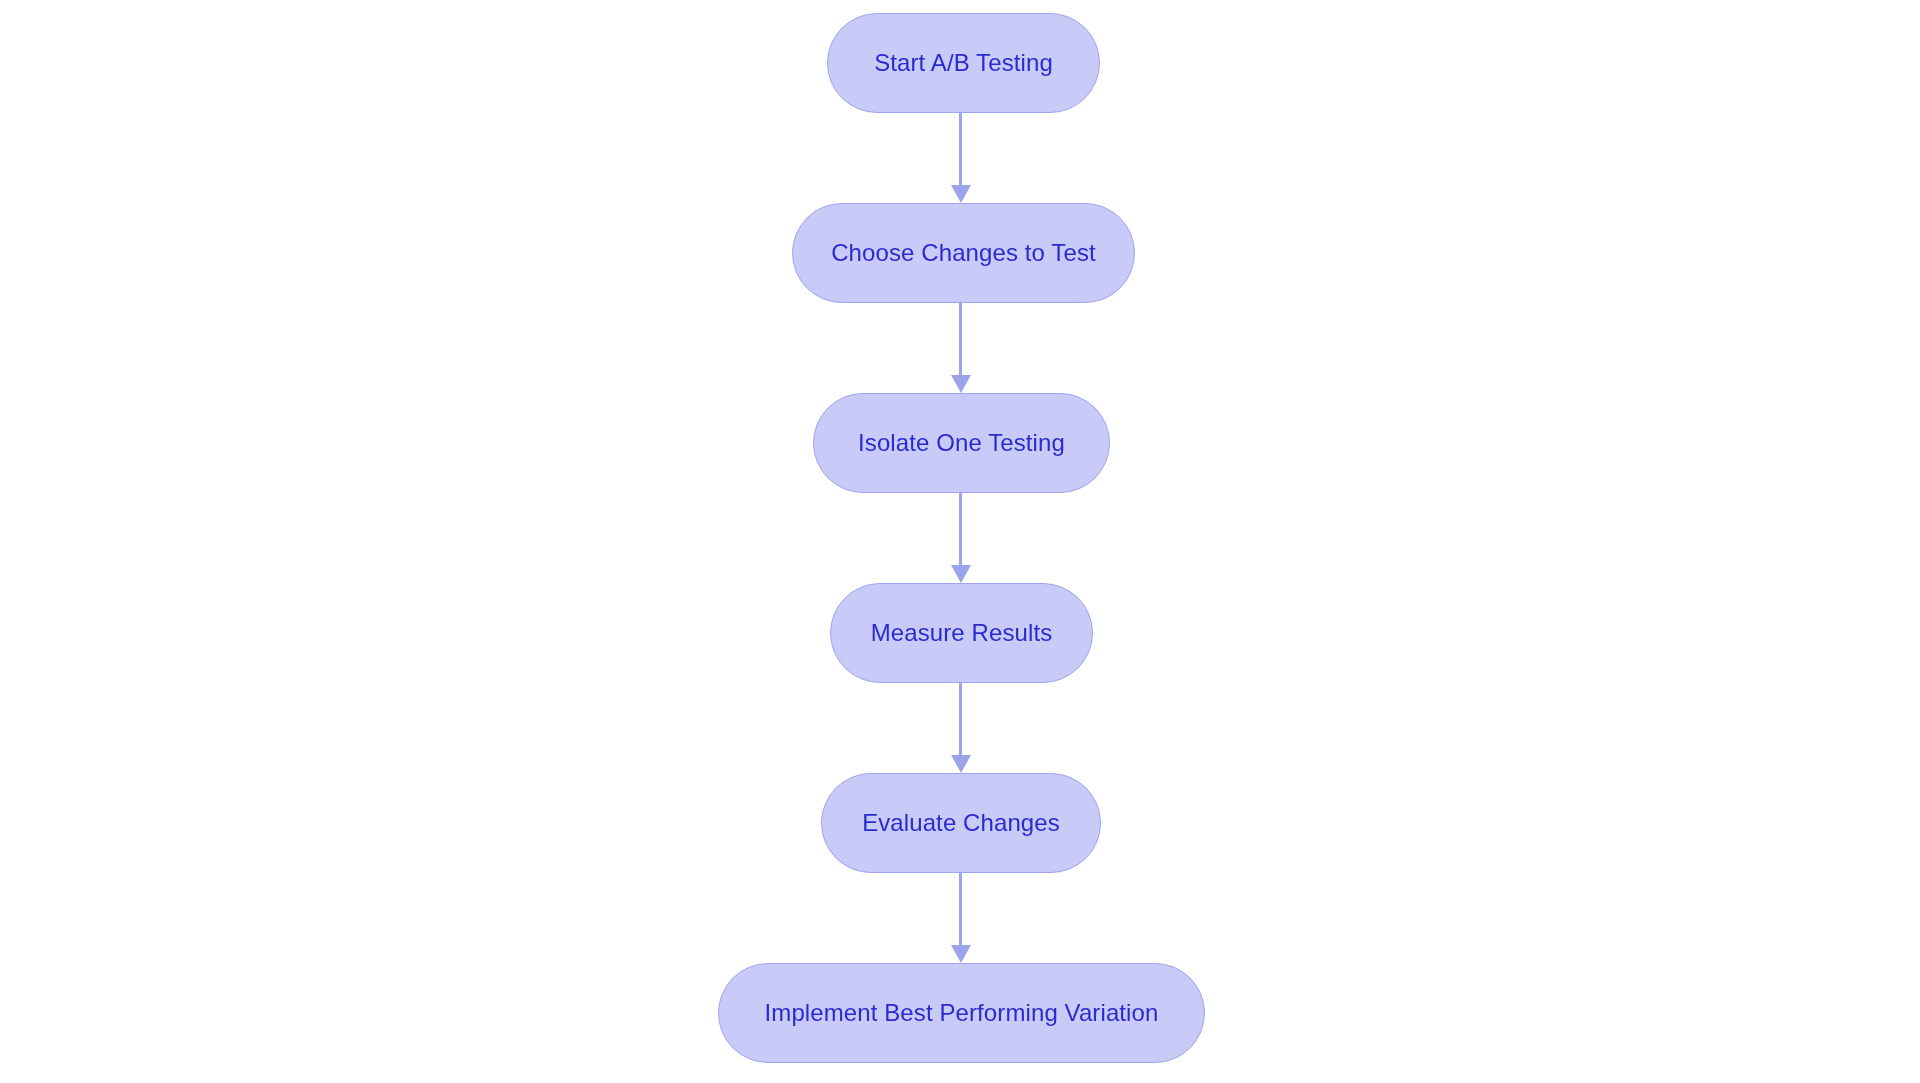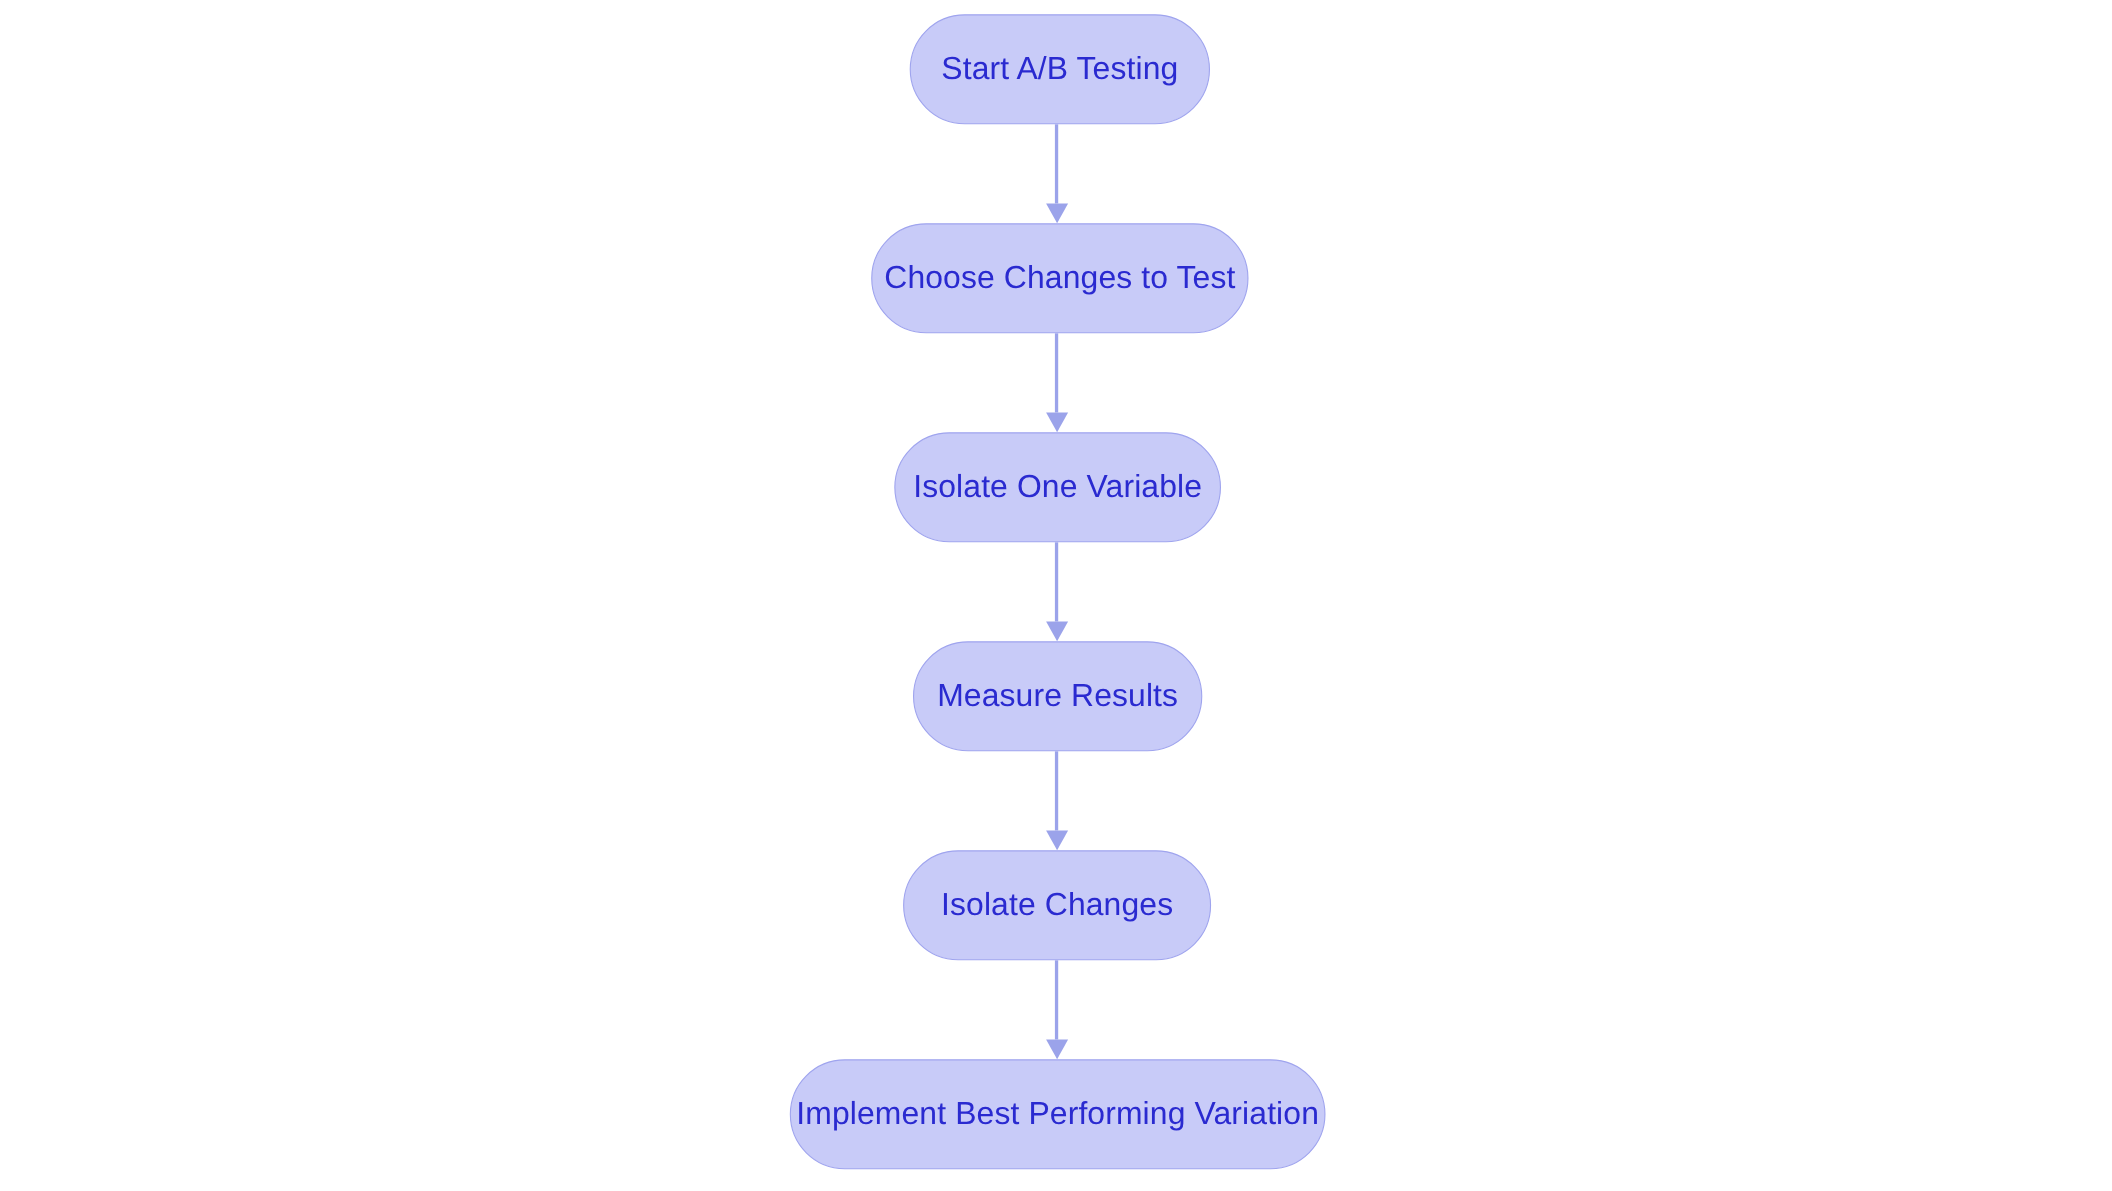--- a/index.html
+++ b/index.html
@@ -31,21 +31,21 @@
     background: #c8cbf8;
     border: 1.6px solid #9fa4ee;
     display: flex;
     align-items: center;
     justify-content: center;
     z-index: 2;
   }
   .node-label {
     color: #2a2ad0;
     font-family: "Liberation Sans", sans-serif;
-    font-size: 29px;
+    font-size: 24px;
     font-weight: 400;
     letter-spacing: 0.1px;
     white-space: nowrap;
     line-height: 1;
   }
 
   .node-1 { left: 827px; top: 13px;  width: 273px; }
   .node-2 { left: 792px; top: 203px; width: 343px; }
   .node-3 { left: 813px; top: 393px; width: 297px; }
   .node-4 { left: 830px; top: 583px; width: 263px; }
@@ -111,39 +111,39 @@
   <div class="node node-2">
     <span class="node-label">Choose Changes to Test</span>
   </div>
 
   <div class="connector conn-2">
     <div class="connector-line"></div>
     <div class="connector-head"></div>
   </div>
 
   <div class="node node-3">
-    <span class="node-label">Isolate One Variable</span>
+    <span class="node-label">Isolate One Testing</span>
   </div>
 
   <div class="connector conn-3">
     <div class="connector-line"></div>
     <div class="connector-head"></div>
   </div>
 
   <div class="node node-4">
     <span class="node-label">Measure Results</span>
   </div>
 
   <div class="connector conn-4">
     <div class="connector-line"></div>
     <div class="connector-head"></div>
   </div>
 
   <div class="node node-5">
-    <span class="node-label">Isolate Changes</span>
+    <span class="node-label">Evaluate Changes</span>
   </div>
 
   <div class="connector conn-5">
     <div class="connector-line"></div>
     <div class="connector-head"></div>
   </div>
 
   <div class="node node-6">
     <span class="node-label">Implement Best Performing Variation</span>
   </div>

